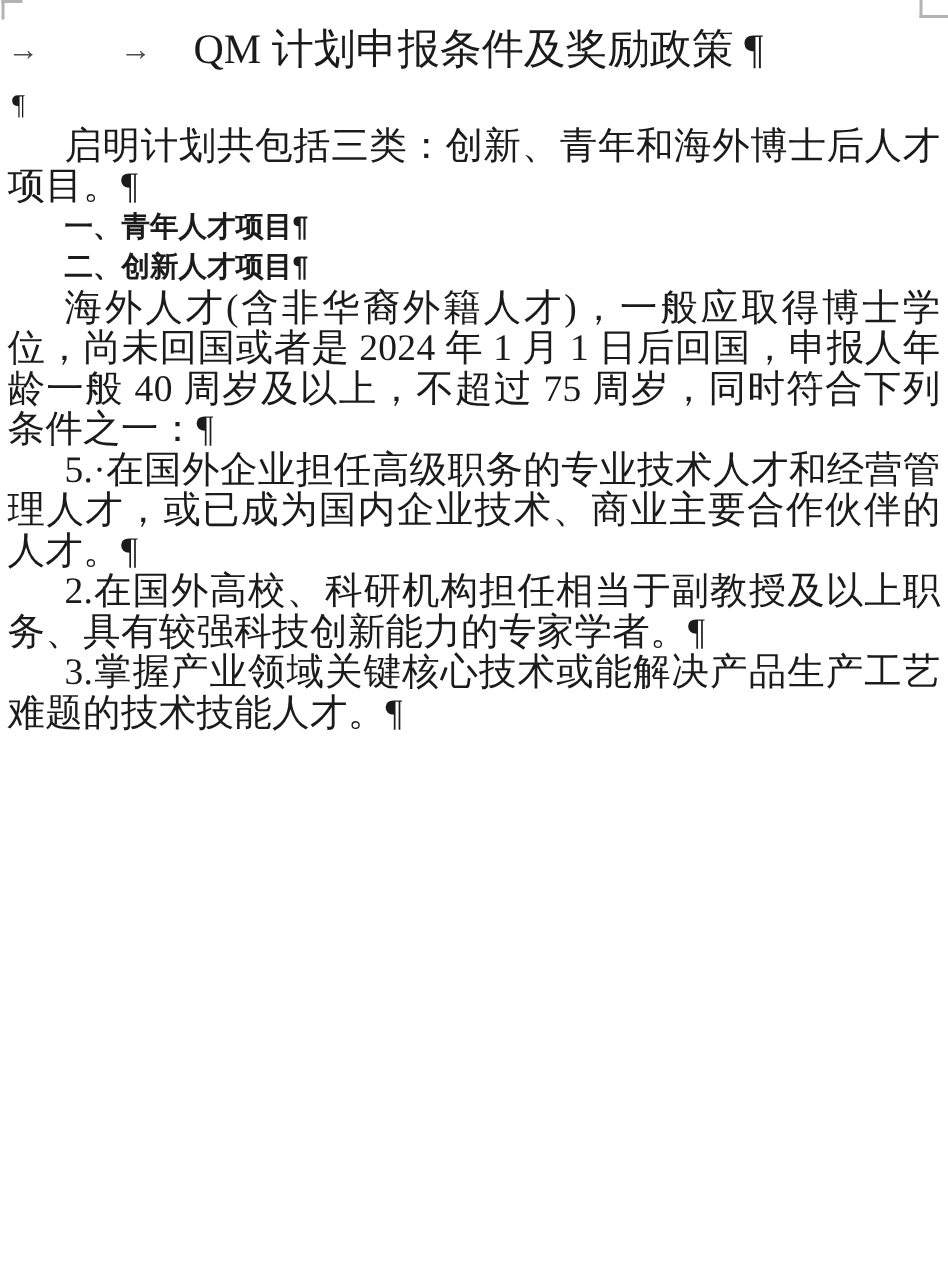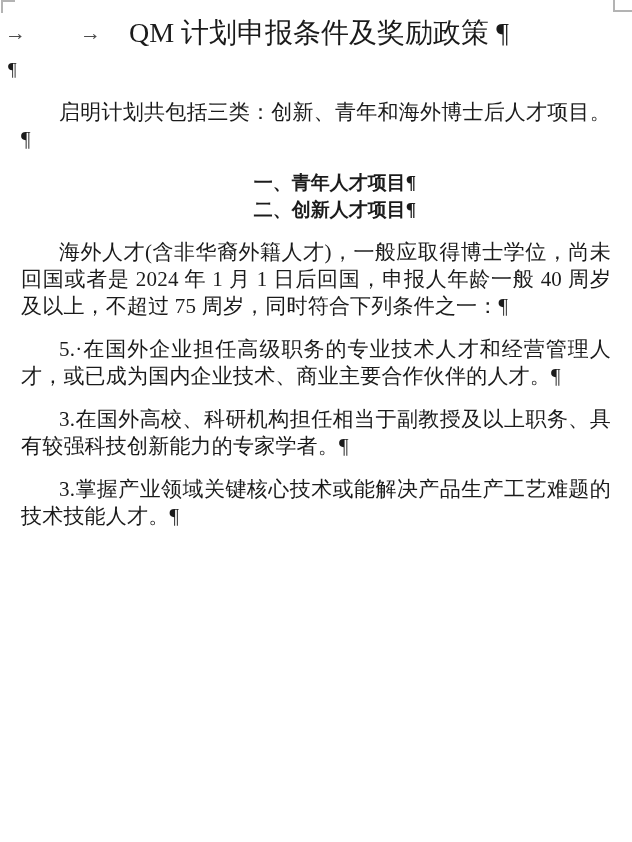--- a/index.html
+++ b/index.html
@@ -46,35 +46,34 @@
   .tab-mark.t2{width:42px;}
   .pilcrow{color:#1b1b1b;}
   .pilcrow.red{color:#e80000;}
   .empty-line{
     margin:0;
     font-size:19px;
     line-height:27px;
     padding-left:3px;
   }
   .body-para{
-    margin:16px;
-    font-size:21px;
+    margin:0;
+    font-size:25px;
     line-height:27px;
     text-align:justify;
     text-indent:38px;
     letter-spacing:0.2px;
   }
   .heading-para{
     margin:0;
     font-size:19px;
     line-height:27px;
     text-indent:38px;
-    font-family:Liberation Serif, serif;
+    font-family:Liberation Sans, sans-serif;
     font-weight:700;
-    text-align:center;
   }
   .heading-para.red{color:#e80000;}
   .heading-para.red .pilcrow{color:#e80000;}
 </style>
 </head>
 <body>
 
 <div class="page">
 
   <div class="crop-tl"></div>
@@ -106,21 +105,21 @@
 
   <p class="body-para">
     <span>海外人才(含非华裔外籍人才)，一般应取得博士学位，尚未回国或者是 2024 年 1 月 1 日后回国，申报人年龄一般 40 周岁及以上，不超过 75 周岁，同时符合下列条件之一：</span><span class="pilcrow">¶</span>
   </p>
 
   <p class="body-para">
     <span>5.·在国外企业担任高级职务的专业技术人才和经营管理人才，或已成为国内企业技术、商业主要合作伙伴的人才。</span><span class="pilcrow">¶</span>
   </p>
 
   <p class="body-para">
-    <span>3.在国外高校、科研机构担任相当于副教授及以上职务、具有较强科技创新能力的专家学者。</span><span class="pilcrow">¶</span>
+    <span>2.在国外高校、科研机构担任相当于副教授及以上职务、具有较强科技创新能力的专家学者。</span><span class="pilcrow">¶</span>
   </p>
 
   <p class="body-para">
     <span>3.掌握产业领域关键核心技术或能解决产品生产工艺难题的技术技能人才。</span><span class="pilcrow">¶</span>
   </p>
 
 
 
 
 

